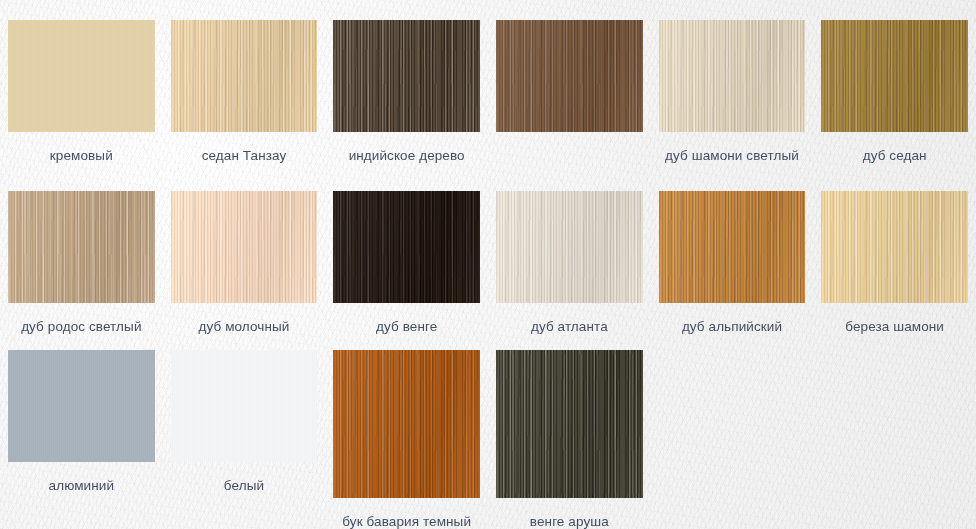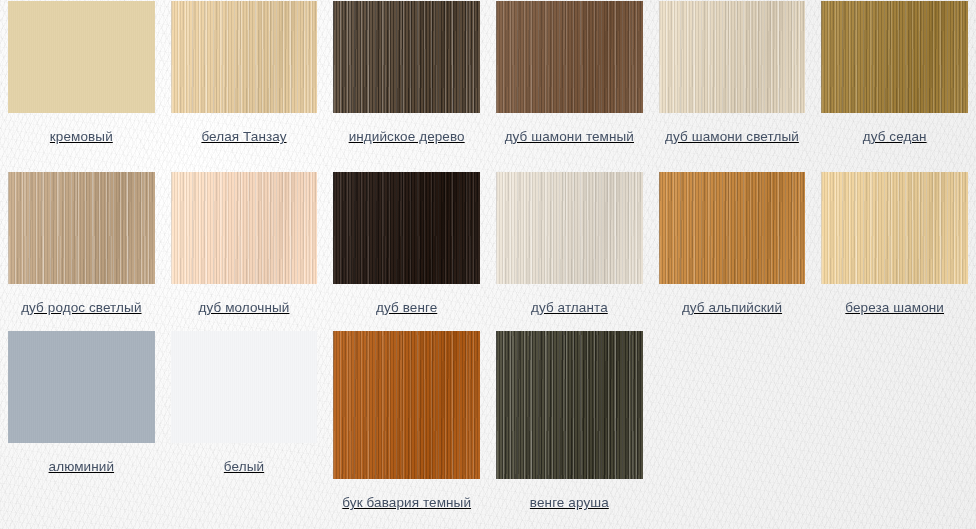--- a/index.html
+++ b/index.html
@@ -31,23 +31,22 @@
   }
 
   #swatch-grid {
     position: relative;
     z-index: 1;
     width: 976px;
     display: grid;
     grid-template-columns: repeat(6, 1fr);
     column-gap: 0px;
     row-gap: 0px;
-    padding-top: 1px;
+    padding-top: 20px;
     box-sizing: border-box;
-    text-decoration: underline;
   }
 
   .swatch-cell {
     display: flex;
     flex-direction: column;
     align-items: center;
     padding: 0 8px 0 8px;
     box-sizing: border-box;
   }
 
@@ -81,29 +80,28 @@
 
 <div id="bg-texture"></div>
 
 <div id="swatch-grid">
     <div class="swatch-cell row-gap-1">
       <div class="swatch-tile" style="background-color: rgb(227, 210, 168); background-image: repeating-linear-gradient(90deg, rgba(255, 255, 255, 0.02) 0px, rgba(255, 255, 255, 0.02) 1px, rgba(0, 0, 0, 0.01) 1px, rgba(0, 0, 0, 0.01) 2px);"></div>
       <div class="swatch-label">кремовый</div>
     </div>
     <div class="swatch-cell row-gap-1">
       <div class="swatch-tile" style="background-color: rgb(233, 207, 163); background-image: repeating-linear-gradient(90deg, rgba(0, 0, 0, 0.086) 0px, rgba(0, 0, 0, 0.086) 1px, rgba(0, 0, 0, 0) 1px, rgba(0, 0, 0, 0) 3px), repeating-linear-gradient(90deg, rgba(255, 255, 255, 0.32) 0px, rgba(255, 255, 255, 0.32) 1px, rgba(0, 0, 0, 0) 1px, rgba(0, 0, 0, 0) 7px), repeating-linear-gradient(91deg, rgba(0, 0, 0, 0.043) 0px, rgba(0, 0, 0, 0.043) 2px, rgba(0, 0, 0, 0) 2px, rgba(0, 0, 0, 0) 11px), repeating-linear-gradient(89.4deg, rgba(255, 255, 255, 0.16) 0px, rgba(255, 255, 255, 0.16) 2px, rgba(0, 0, 0, 0) 2px, rgba(0, 0, 0, 0) 17px), repeating-linear-gradient(90.6deg, rgba(0, 0, 0, 0.043) 0px, rgba(0, 0, 0, 0.043) 1px, rgba(0, 0, 0, 0) 1px, rgba(0, 0, 0, 0) 23px), linear-gradient(100deg, rgb(243, 217, 173) 0%, rgb(233, 207, 163) 35%, rgb(221, 195, 151) 70%, rgb(237, 211, 167) 100%);"></div>
-      <div class="swatch-label">белая Танзау</div>
+      <div class="swatch-label">седан Танзау</div>
     </div>
     <div class="swatch-cell row-gap-1">
       <div class="swatch-tile" style="background-color: rgb(96, 80, 63); background-image: repeating-linear-gradient(90deg, rgba(0, 0, 0, 0.38) 0px, rgba(0, 0, 0, 0.38) 1px, rgba(0, 0, 0, 0) 1px, rgba(0, 0, 0, 0) 3px), repeating-linear-gradient(90deg, rgba(255, 255, 255, 0.22) 0px, rgba(255, 255, 255, 0.22) 1px, rgba(0, 0, 0, 0) 1px, rgba(0, 0, 0, 0) 7px), repeating-linear-gradient(91deg, rgba(0, 0, 0, 0.18) 0px, rgba(0, 0, 0, 0.18) 2px, rgba(0, 0, 0, 0) 2px, rgba(0, 0, 0, 0) 11px), repeating-linear-gradient(89.4deg, rgba(255, 255, 255, 0.1) 0px, rgba(255, 255, 255, 0.1) 2px, rgba(0, 0, 0, 0) 2px, rgba(0, 0, 0, 0) 17px), repeating-linear-gradient(90.6deg, rgba(0, 0, 0, 0.18) 0px, rgba(0, 0, 0, 0.18) 1px, rgba(0, 0, 0, 0) 1px, rgba(0, 0, 0, 0) 23px), linear-gradient(100deg, rgb(106, 90, 73) 0%, rgb(96, 80, 63) 35%, rgb(84, 68, 51) 70%, rgb(100, 84, 67) 100%);"></div>
       <div class="swatch-label">индийское дерево</div>
     </div>
     <div class="swatch-cell row-gap-1">
       <div class="swatch-tile" style="background-color: rgb(125, 92, 66); background-image: repeating-linear-gradient(90deg, rgba(0, 0, 0, 0.16) 0px, rgba(0, 0, 0, 0.16) 1px, rgba(0, 0, 0, 0) 1px, rgba(0, 0, 0, 0) 3px), repeating-linear-gradient(90deg, rgba(255, 255, 255, 0.16) 0px, rgba(255, 255, 255, 0.16) 1px, rgba(0, 0, 0, 0) 1px, rgba(0, 0, 0, 0) 7px), repeating-linear-gradient(91deg, rgba(0, 0, 0, 0.08) 0px, rgba(0, 0, 0, 0.08) 2px, rgba(0, 0, 0, 0) 2px, rgba(0, 0, 0, 0) 11px), repeating-linear-gradient(89.4deg, rgba(255, 255, 255, 0.07) 0px, rgba(255, 255, 255, 0.07) 2px, rgba(0, 0, 0, 0) 2px, rgba(0, 0, 0, 0) 17px), repeating-linear-gradient(90.6deg, rgba(0, 0, 0, 0.08) 0px, rgba(0, 0, 0, 0.08) 1px, rgba(0, 0, 0, 0) 1px, rgba(0, 0, 0, 0) 23px), linear-gradient(100deg, rgb(135, 102, 76) 0%, rgb(125, 92, 66) 35%, rgb(113, 80, 54) 70%, rgb(129, 96, 70) 100%);"></div>
-      <div class="swatch-label">дуб шамони темный</div>
     </div>
     <div class="swatch-cell row-gap-2">
       <div class="swatch-tile" style="background-color: rgb(228, 215, 192); background-image: repeating-linear-gradient(90deg, rgba(0, 0, 0, 0.086) 0px, rgba(0, 0, 0, 0.086) 1px, rgba(0, 0, 0, 0) 1px, rgba(0, 0, 0, 0) 3px), repeating-linear-gradient(90deg, rgba(255, 255, 255, 0.32) 0px, rgba(255, 255, 255, 0.32) 1px, rgba(0, 0, 0, 0) 1px, rgba(0, 0, 0, 0) 7px), repeating-linear-gradient(91deg, rgba(0, 0, 0, 0.043) 0px, rgba(0, 0, 0, 0.043) 2px, rgba(0, 0, 0, 0) 2px, rgba(0, 0, 0, 0) 11px), repeating-linear-gradient(89.4deg, rgba(255, 255, 255, 0.16) 0px, rgba(255, 255, 255, 0.16) 2px, rgba(0, 0, 0, 0) 2px, rgba(0, 0, 0, 0) 17px), repeating-linear-gradient(90.6deg, rgba(0, 0, 0, 0.043) 0px, rgba(0, 0, 0, 0.043) 1px, rgba(0, 0, 0, 0) 1px, rgba(0, 0, 0, 0) 23px), linear-gradient(100deg, rgb(238, 225, 202) 0%, rgb(228, 215, 192) 35%, rgb(216, 203, 180) 70%, rgb(232, 219, 196) 100%);"></div>
       <div class="swatch-label">дуб шамони светлый</div>
     </div>
     <div class="swatch-cell row-gap-2">
       <div class="swatch-tile" style="background-color: rgb(165, 132, 64); background-image: repeating-linear-gradient(90deg, rgba(0, 0, 0, 0.16) 0px, rgba(0, 0, 0, 0.16) 1px, rgba(0, 0, 0, 0) 1px, rgba(0, 0, 0, 0) 3px), repeating-linear-gradient(90deg, rgba(255, 255, 255, 0.16) 0px, rgba(255, 255, 255, 0.16) 1px, rgba(0, 0, 0, 0) 1px, rgba(0, 0, 0, 0) 7px), repeating-linear-gradient(91deg, rgba(0, 0, 0, 0.08) 0px, rgba(0, 0, 0, 0.08) 2px, rgba(0, 0, 0, 0) 2px, rgba(0, 0, 0, 0) 11px), repeating-linear-gradient(89.4deg, rgba(255, 255, 255, 0.07) 0px, rgba(255, 255, 255, 0.07) 2px, rgba(0, 0, 0, 0) 2px, rgba(0, 0, 0, 0) 17px), repeating-linear-gradient(90.6deg, rgba(0, 0, 0, 0.08) 0px, rgba(0, 0, 0, 0.08) 1px, rgba(0, 0, 0, 0) 1px, rgba(0, 0, 0, 0) 23px), linear-gradient(100deg, rgb(175, 142, 74) 0%, rgb(165, 132, 64) 35%, rgb(153, 120, 52) 70%, rgb(169, 136, 68) 100%);"></div>
       <div class="swatch-label">дуб седан</div>
     </div>
     <div class="swatch-cell row-gap-2">

